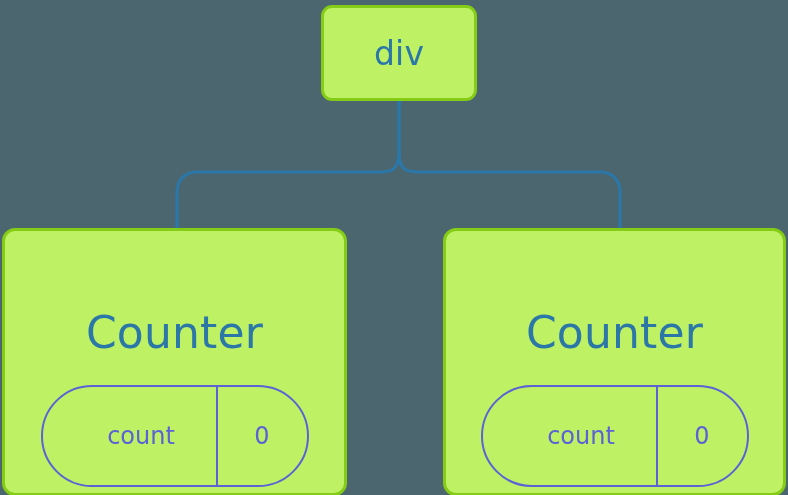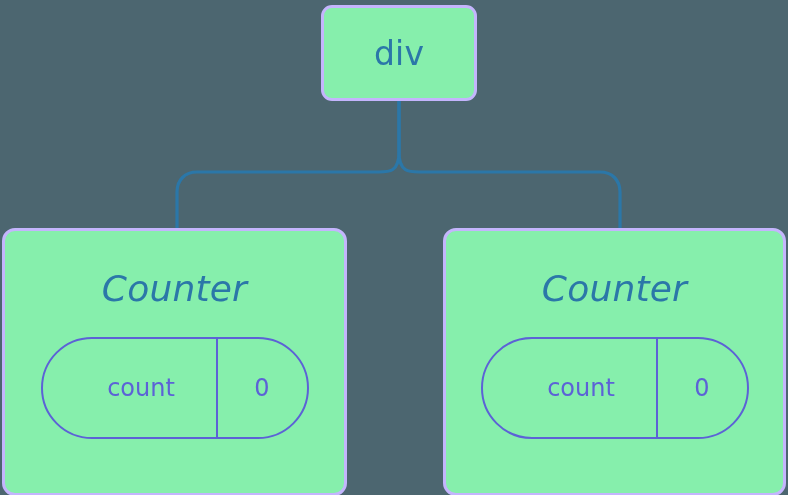--- a/index.html
+++ b/index.html
@@ -27,22 +27,22 @@
     top: 0;
     width: 788px;
     height: 495px;
     z-index: 1;
   }
 
   
   .node {
     position: absolute;
     box-sizing: border-box;
-    background: #86efac;
-    border: 3px solid #c4b5fd;
+    background: #bef264;
+    border: 3px solid #84cc16;
     z-index: 2;
   }
 
   
   .node--root {
     left: 321px;
     top: 5px;
     width: 156px;
     height: 96px;
     border-radius: 11px;
@@ -63,26 +63,25 @@
     height: 268px;
     border-radius: 13px;
     display: flex;
     flex-direction: column;
     align-items: center;
   }
   .node--child.left  { left: 2px;   width: 345px; }
   .node--child.right { left: 443px; width: 343px; }
 
   .node--child .node-title {
-    font-size: 36px;
+    font-size: 44px;
     color: #2b77a8;
     letter-spacing: 0.2px;
     line-height: 1;
-    margin-top: 40px;
-    font-style: italic;
+    margin-top: 80px;
   }
 
   
   .state-pill {
     position: relative;
     box-sizing: border-box;
     margin-top: 30px;
     width: 268px;
     height: 102px;
     border: 2px solid #5c62d6;

